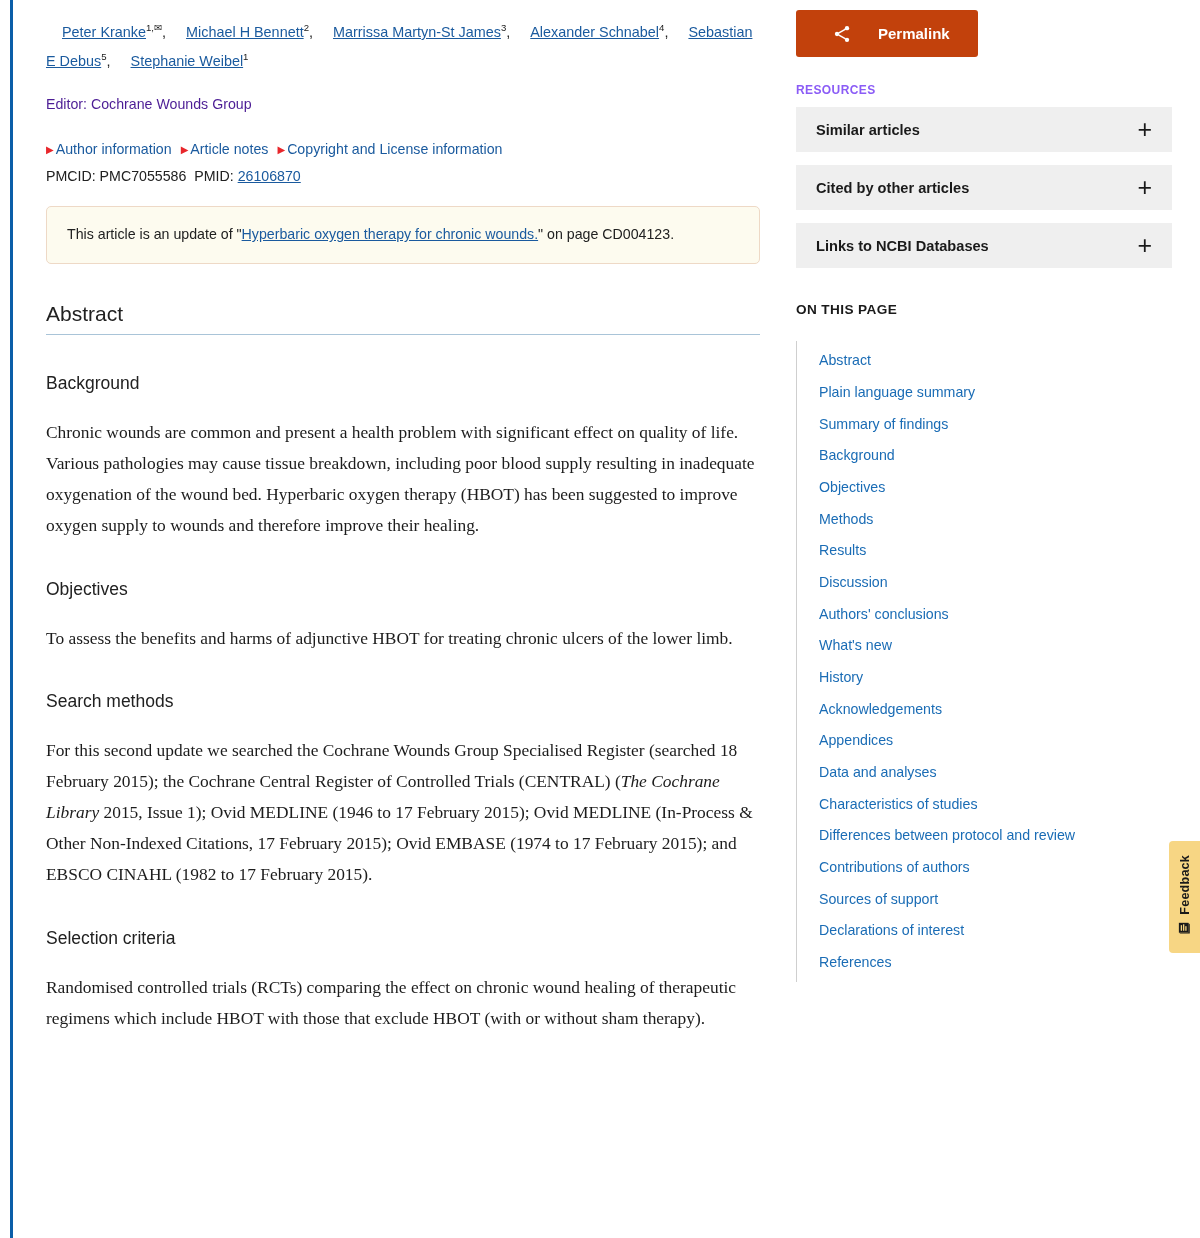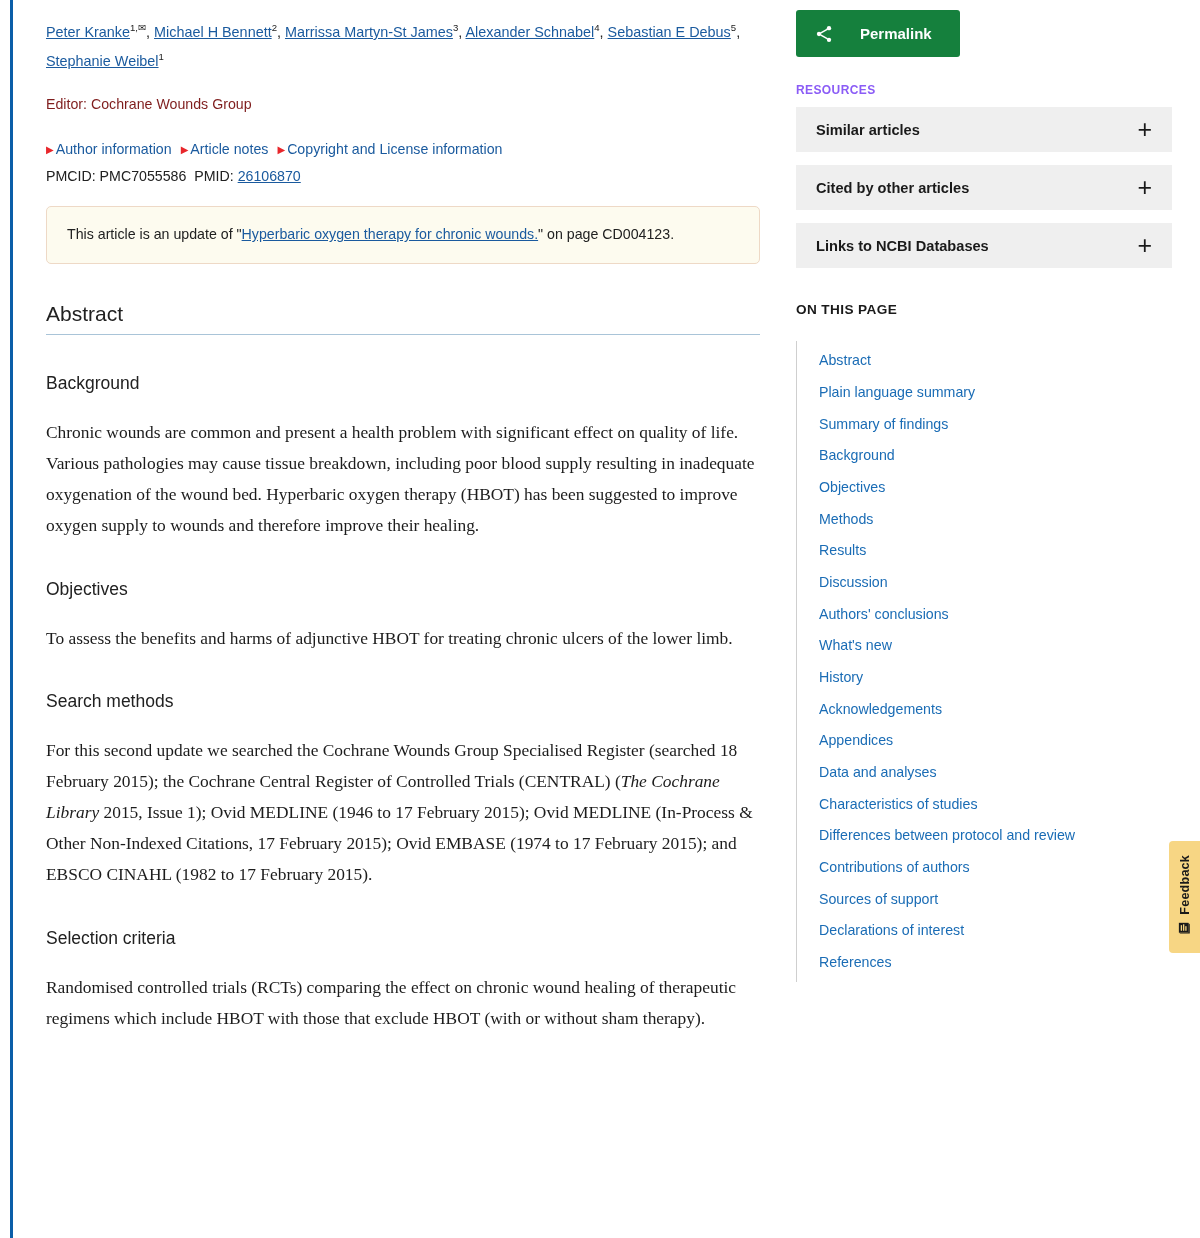--- a/index.html
+++ b/index.html
@@ -52,30 +52,31 @@
   }
   .authors {
     font-size: 14.4px;
     line-height: 2.0;
     margin: 0 0 20px 0;
     color: #212121;
   }
   .authors a {
     color: #1a5a9e;
     text-decoration: underline;
+    margin-left: 16px;
   }
   .authors sup {
     font-size: 9.6px;
     vertical-align: super;
     line-height: 0;
   }
   .editor-line {
     font-size: 14.2px;
     margin: 0 0 26px 0;
-    color: #7f1d1d;
+    color: #4c1d95;
   }
   .meta-links {
     font-size: 14.2px;
     margin: 0 0 8px 0;
     line-height: 1.6;
   }
   .meta-links .tri {
     color: #e8262b;
     font-size: 10px;
     margin-right: 2px;
@@ -135,25 +136,25 @@
     color: #1c1c1c;
     margin: 23px 0 0 0;
   }
   .body-text i { font-style: italic; }
 
   
   .permalink-btn {
     display: inline-flex;
     align-items: center;
     gap: 26px;
-    background: #15803d;
+    background: #c2410c;
     color: #ffffff;
     border: none;
     border-radius: 3px;
-    padding: 0 28px 0 18px;
+    padding: 0 28px 0 36px;
     height: 47px;
     font-family: "Liberation Sans", sans-serif;
     font-size: 15px;
     font-weight: bold;
     cursor: pointer;
     margin: 0 0 26px 0;
   }
   .permalink-btn svg { display: block; }
 
   .side-heading {

